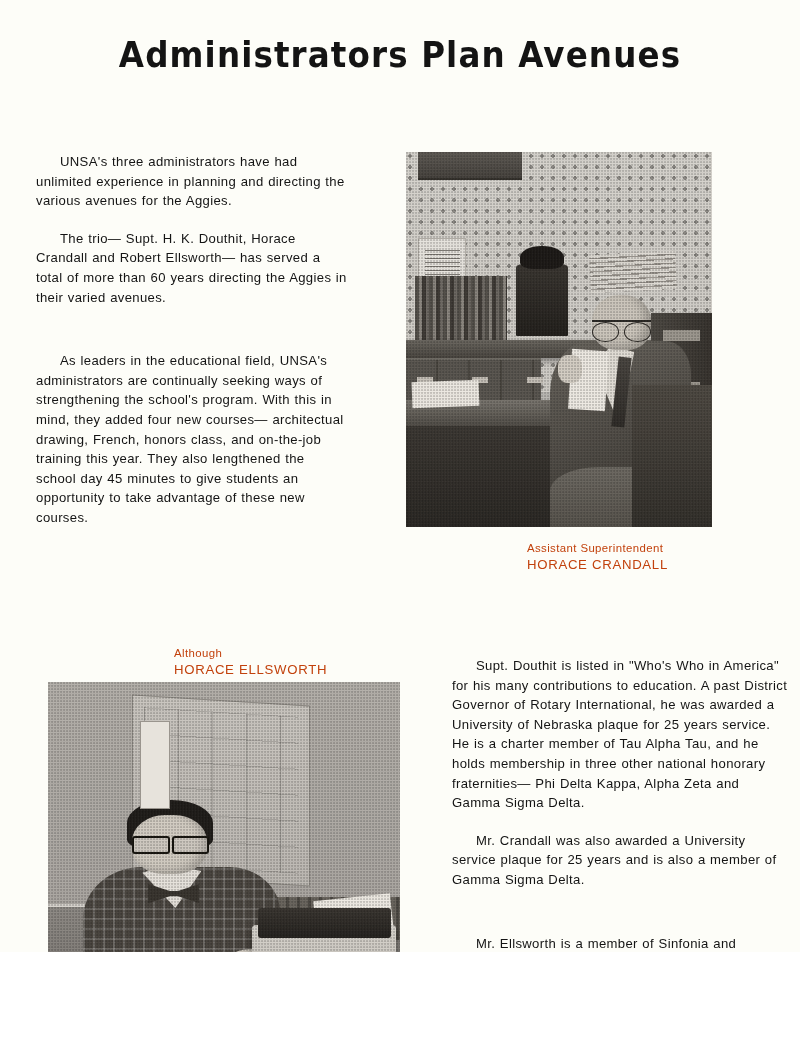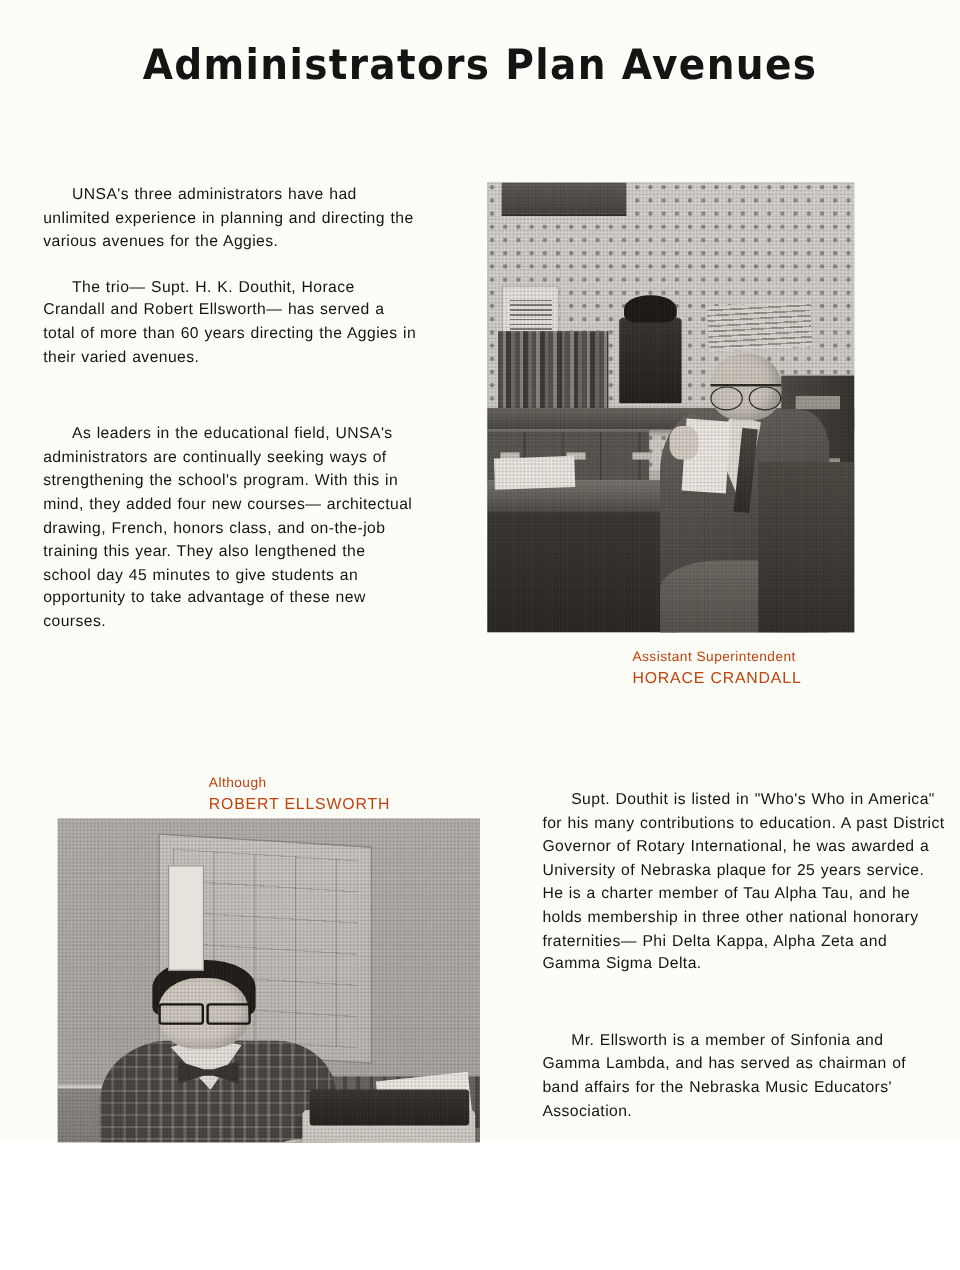--- a/index.html
+++ b/index.html
@@ -498,21 +498,21 @@
     </div>
   </div>
 
   <div class="caption" id="caption-crandall">
     <span class="role">Assistant Superintendent</span>
     <span class="name">HORACE CRANDALL</span>
   </div>
 
   <div class="caption" id="caption-ellsworth">
     <span class="role">Although</span>
-    <span class="name">ROBERT ELLSWORTH</span>
+    <span class="name">HORACE ELLSWORTH</span>
   </div>
 
   <div class="photo" id="photo-ellsworth">
     <div class="inner">
       <div class="wall-ellsworth"></div>
       <div class="board-ellsworth"></div>
       <div class="board-note-ellsworth"></div>
       <div class="wainscot-ellsworth"></div>
       <div class="bench-ellsworth"></div>
       <div class="man-ellsworth">
@@ -527,18 +527,19 @@
       <div class="typepaper-ellsworth"></div>
       <div class="typewriter-ellsworth"></div>
       <div class="deskpapers-ellsworth"></div>
       <div class="halftone"></div>
       <div class="grain"></div>
     </div>
   </div>
 
   <div class="col" id="right-column">
     <p>Supt. Douthit is listed in "Who's Who in America" for his many contributions to education. A past District Governor of Rotary International, he was awarded a University of Nebraska plaque for 25 years service.  He is a charter member of Tau Alpha Tau, and he holds membership in three other national honorary  fraternities— Phi Delta Kappa, Alpha Zeta and Gamma Sigma Delta.</p>
+    <p>Mr. Crandall was also awarded a University service plaque for 25 years and is also a member of Gamma Sigma Delta.</p>
     <p>Mr. Ellsworth is a member of Sinfonia and Gamma Lambda, and has served as chairman of band affairs for the Nebraska Music Educators' Association.</p>
   </div>
 
   <div id="page-number">9</div>
 
 </div>
 
 </body></html>

